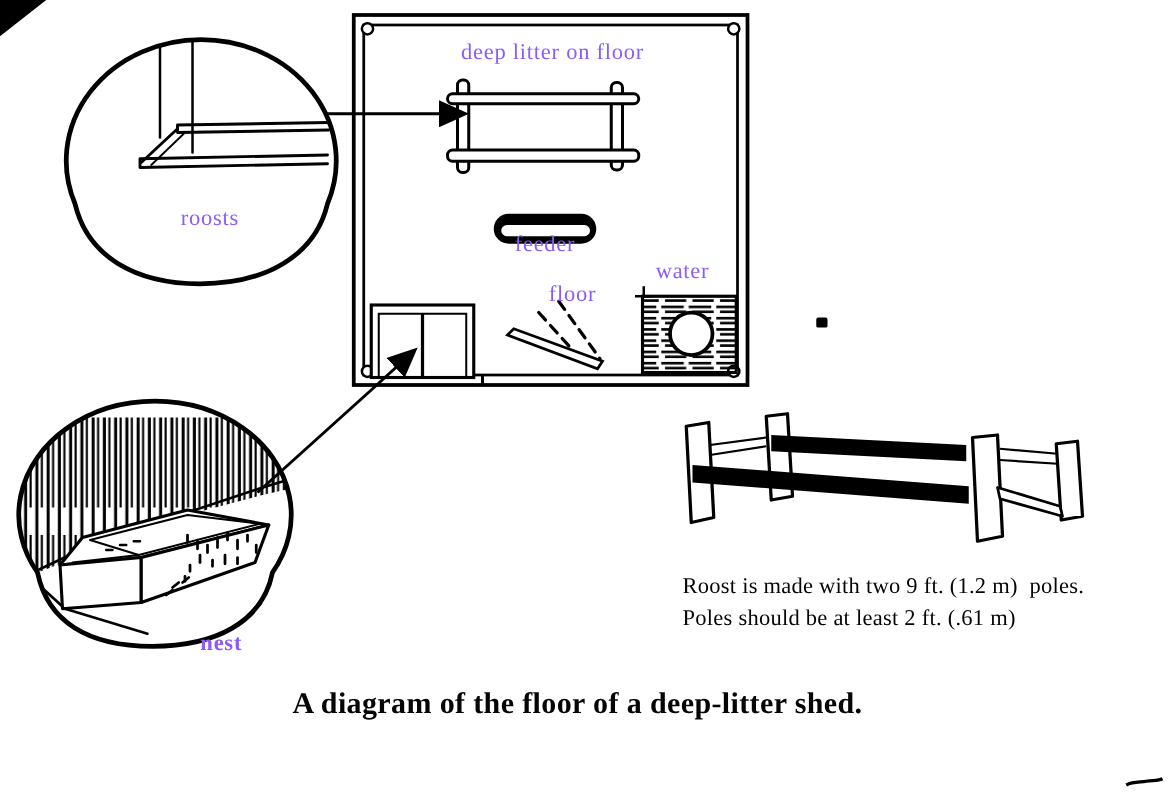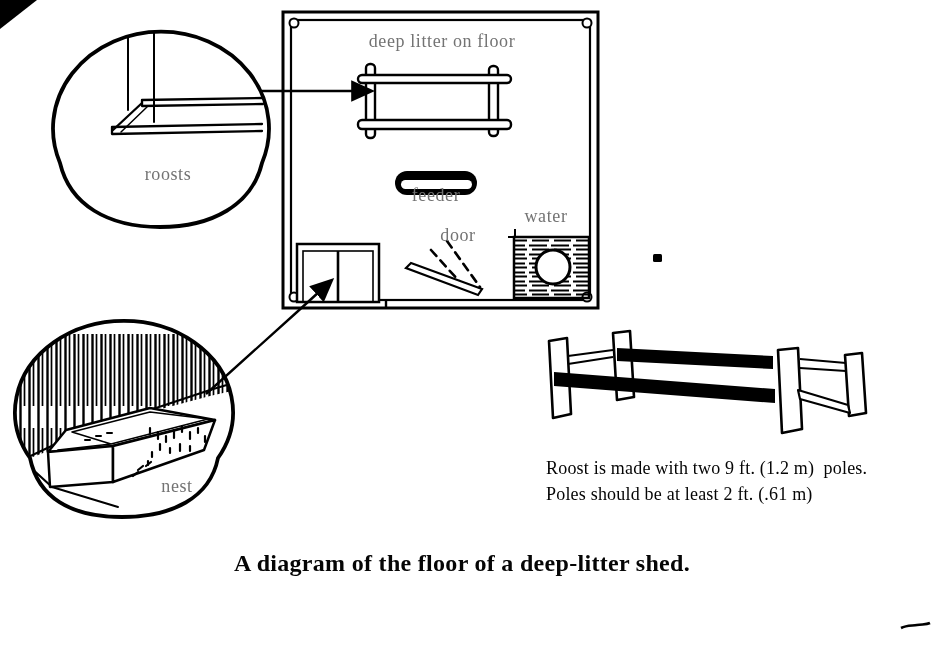--- a/index.html
+++ b/index.html
@@ -1,21 +1,21 @@
 <!DOCTYPE html>
 <html><head>
 <meta charset="utf-8">
 <style>
   html,body{margin:0;padding:0;background:#ffffff;}
   .page{
     position:relative;width:938px;height:647px;background:#ffffff;
     font-family:"Liberation Serif","DejaVu Serif",serif;color:#050505;overflow:hidden;
   }
   .art{position:absolute;left:0;top:0;}
-  .lbl{position:absolute;font-size:18px;letter-spacing:0.6px;white-space:pre;color:#737373;text-align:right;}
+  .lbl{position:absolute;font-size:18px;letter-spacing:0.6px;white-space:pre;color:#8b5cf6;text-align:right;}
   .ctr{transform:translateX(-50%);}
   .note{position:absolute;left:546px;top:455px;font-size:18px;line-height:26px;letter-spacing:0.2px;}
   .note div{white-space:pre;}
   .caption{position:absolute;left:462px;top:549px;transform:translateX(-50%);text-align:center;width:620px;}
   .caption .fig-no{font-weight:bold;font-size:22px;line-height:25px;letter-spacing:0.4px;}
   .caption .fig-sub{font-weight:bold;font-size:24px;line-height:28px;letter-spacing:0.3px;}
 </style>
 </head>
 <body>
 
@@ -131,24 +131,24 @@
       <polygon fill="#fff" stroke-width="2.6" points="845,355 862,353 866,413 849,416"></polygon>
       <path fill="none" stroke-width="1.8" d="M800,359 L846,363 M800,368 L846,371"></path>
       <polygon fill="#fff" stroke-width="2.2" points="798,390 848,405 850,413 800,399"></polygon>
       <polygon fill="#000" stroke="none" points="617,348 773,356 773,369 617,361"></polygon>
       <polygon fill="#000" stroke="none" points="554,372 775,389 775,403 554,386"></polygon>
     </g>
   </svg>
 
   <div class="lbl ctr" style="left:442px;top:31px;">deep litter on floor</div>
   <div class="lbl ctr" style="left:436px;top:147px;margin-top:38px;">feeder</div>
-  <div class="lbl ctr" style="left:458px;top:225px;">door</div>
+  <div class="lbl ctr" style="left:458px;top:225px;">floor</div>
   <div class="lbl ctr" style="left:546px;top:206px;">water</div>
   <div class="lbl ctr" style="left:168px;top:164px;">roosts</div>
-  <div class="lbl ctr" style="left:177px;top:476px;">nest</div>
+  <div class="lbl ctr" style="left:177px;top:504px;font-weight:bold;">nest</div>
 
   <div class="note">
     <div>Roost is made with two 9 ft. (1.2 m)  poles.</div>
     <div>Poles should be at least 2 ft. (.61 m)</div>
   </div>
 
   <div class="caption">
     <div class="fig-sub">A diagram of the floor of a deep-litter shed.</div>
   </div>
 

